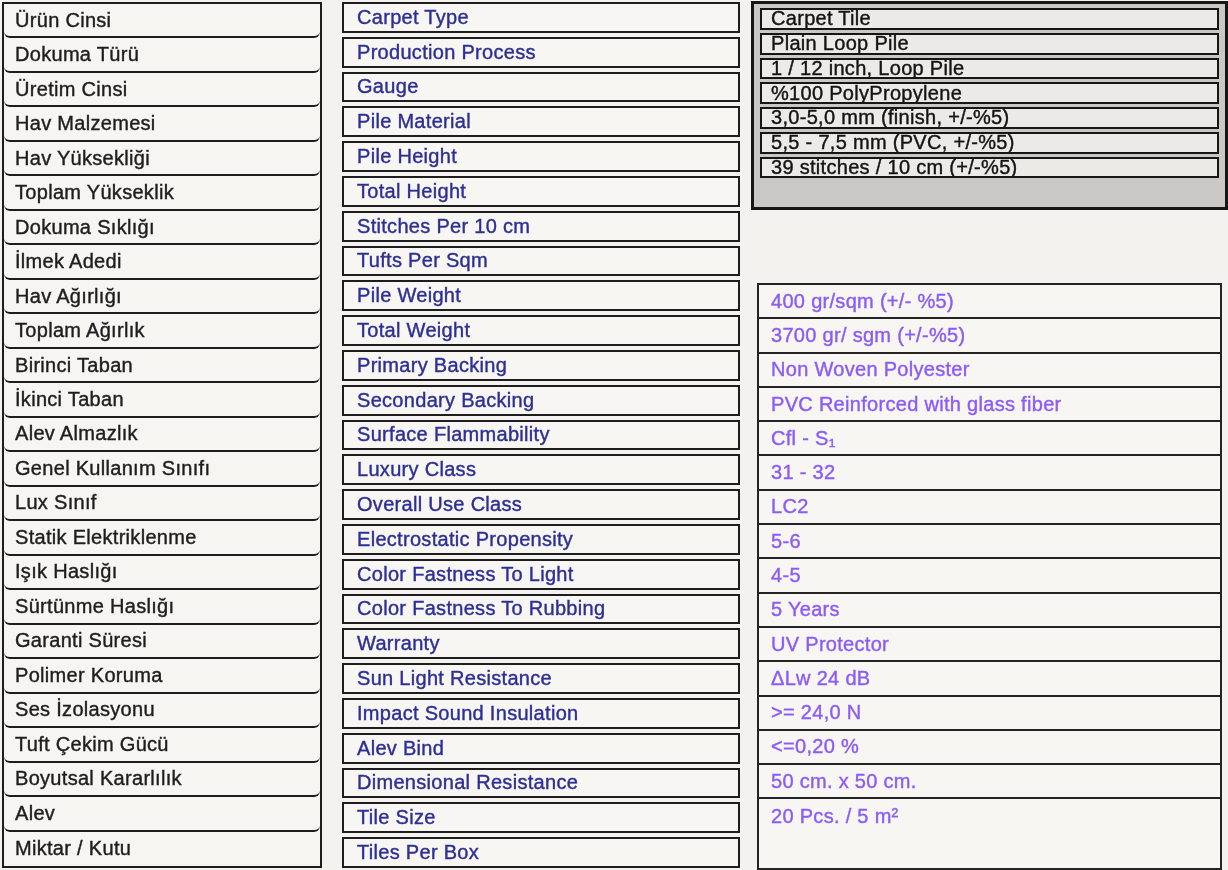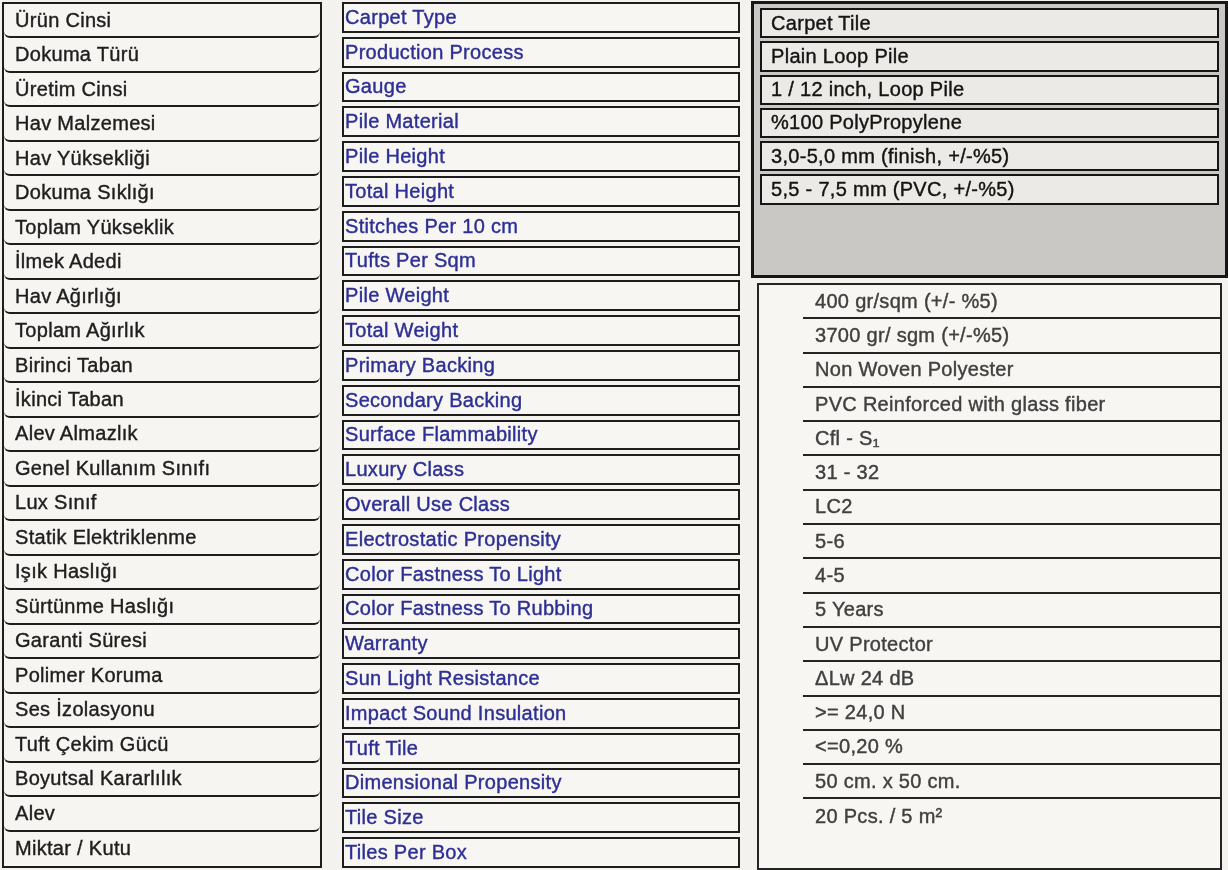--- a/index.html
+++ b/index.html
@@ -24,55 +24,55 @@
     border-bottom:2px solid #1d1d1d;padding-left:11px;color:#1e1e1e;border-radius:6px;
   }
   .left-col .cell:last-child{border-bottom:none;}
   
   .mid-col{
     position:absolute;left:342px;top:2px;width:398px;height:866px;
     display:grid;grid-template-rows:repeat(25,1fr);row-gap:4px;
   }
   .mid-col .cell{
     border:2px solid #1d1d1d;box-sizing:border-box;
-    padding-left:1px;color:#2d2f94;background:#f7f6f3;text-align:right;
+    padding-left:13px;color:#2d2f94;background:#f7f6f3;text-align:right;
   }
   
   .top-panel{
-    position:absolute;left:751px;top:1px;width:477px;height:277px;
+    position:absolute;left:751px;top:1px;width:477px;height:209px;
     background:#c9c8c4;border:3px solid #161616;box-sizing:border-box;
     padding:4px 6px;display:grid;grid-template-rows:repeat(8,1fr);row-gap:3px;
   }
   .top-panel .cell{
     border:2px solid #161616;box-sizing:border-box;
     padding-left:9px;color:#141414;background:#ebeae6;
   }
   
   .low-panel{
     position:absolute;left:757px;top:283px;width:465px;height:587px;
     border:2px solid #242424;box-sizing:border-box;
     display:grid;grid-template-rows:repeat(17,1fr);
     background:#f7f6f3;
   }
   .low-panel .cell{
-    border-bottom:2px solid #242424;padding-left:12px;color:#404040;margin-left:44px;
+    border-bottom:2px solid #242424;padding-left:12px;color:#8b5cf6;
   }
   .low-panel .cell:last-child{border-bottom:none;border-radius:9px;}
 </style>
 </head>
 <body>
 
 <div class="left-col">
   <div class="cell">Ürün Cinsi</div>
   <div class="cell">Dokuma Türü</div>
   <div class="cell">Üretim Cinsi</div>
   <div class="cell">Hav  Malzemesi</div>
   <div class="cell">Hav Yüksekliği</div>
+  <div class="cell">Toplam Yükseklik</div>
   <div class="cell">Dokuma Sıklığı</div>
-  <div class="cell">Toplam Yükseklik</div>
   <div class="cell">İlmek Adedi</div>
   <div class="cell">Hav Ağırlığı</div>
   <div class="cell">Toplam Ağırlık</div>
   <div class="cell">Birinci Taban</div>
   <div class="cell">İkinci Taban</div>
   <div class="cell">Alev Almazlık</div>
   <div class="cell">Genel Kullanım Sınıfı</div>
   <div class="cell">Lux Sınıf</div>
   <div class="cell">Statik Elektriklenme</div>
   <div class="cell">Işık Haslığı</div>
@@ -101,33 +101,34 @@
   <div class="cell">Secondary Backing</div>
   <div class="cell">Surface Flammability</div>
   <div class="cell">Luxury Class</div>
   <div class="cell">Overall Use Class</div>
   <div class="cell">Electrostatic Propensity</div>
   <div class="cell">Color Fastness To Light</div>
   <div class="cell">Color Fastness To Rubbing</div>
   <div class="cell">Warranty</div>
   <div class="cell">Sun Light Resistance</div>
   <div class="cell">Impact Sound Insulation</div>
-  <div class="cell">Tuft Tile</div>
-  <div class="cell">Dimensional Propensity</div>
+  <div class="cell">Alev Bind</div>
+  <div class="cell">Dimensional Resistance</div>
   <div class="cell">Tile Size</div>
   <div class="cell">Tiles Per Box</div>
 </div>
 
 <div class="top-panel">
   <div class="cell">Carpet Tile</div>
   <div class="cell">Plain Loop Pile</div>
   <div class="cell">1 / 12 inch, Loop Pile</div>
   <div class="cell">%100 PolyPropylene</div>
   <div class="cell">3,0-5,0 mm (finish, +/-%5)</div>
   <div class="cell">5,5 - 7,5 mm (PVC, +/-%5)</div>
+  <div class="cell">39 stitches / 10 cm (+/-%5)</div>
 </div>
 
 <div class="low-panel">
   <div class="cell">400 gr/sqm (+/- %5)</div>
   <div class="cell">3700 gr/ sgm (+/-%5)</div>
   <div class="cell">Non Woven Polyester</div>
   <div class="cell">PVC Reinforced with glass fiber</div>
   <div class="cell">Cfl - S₁</div>
   <div class="cell">31 - 32</div>
   <div class="cell">LC2</div>

